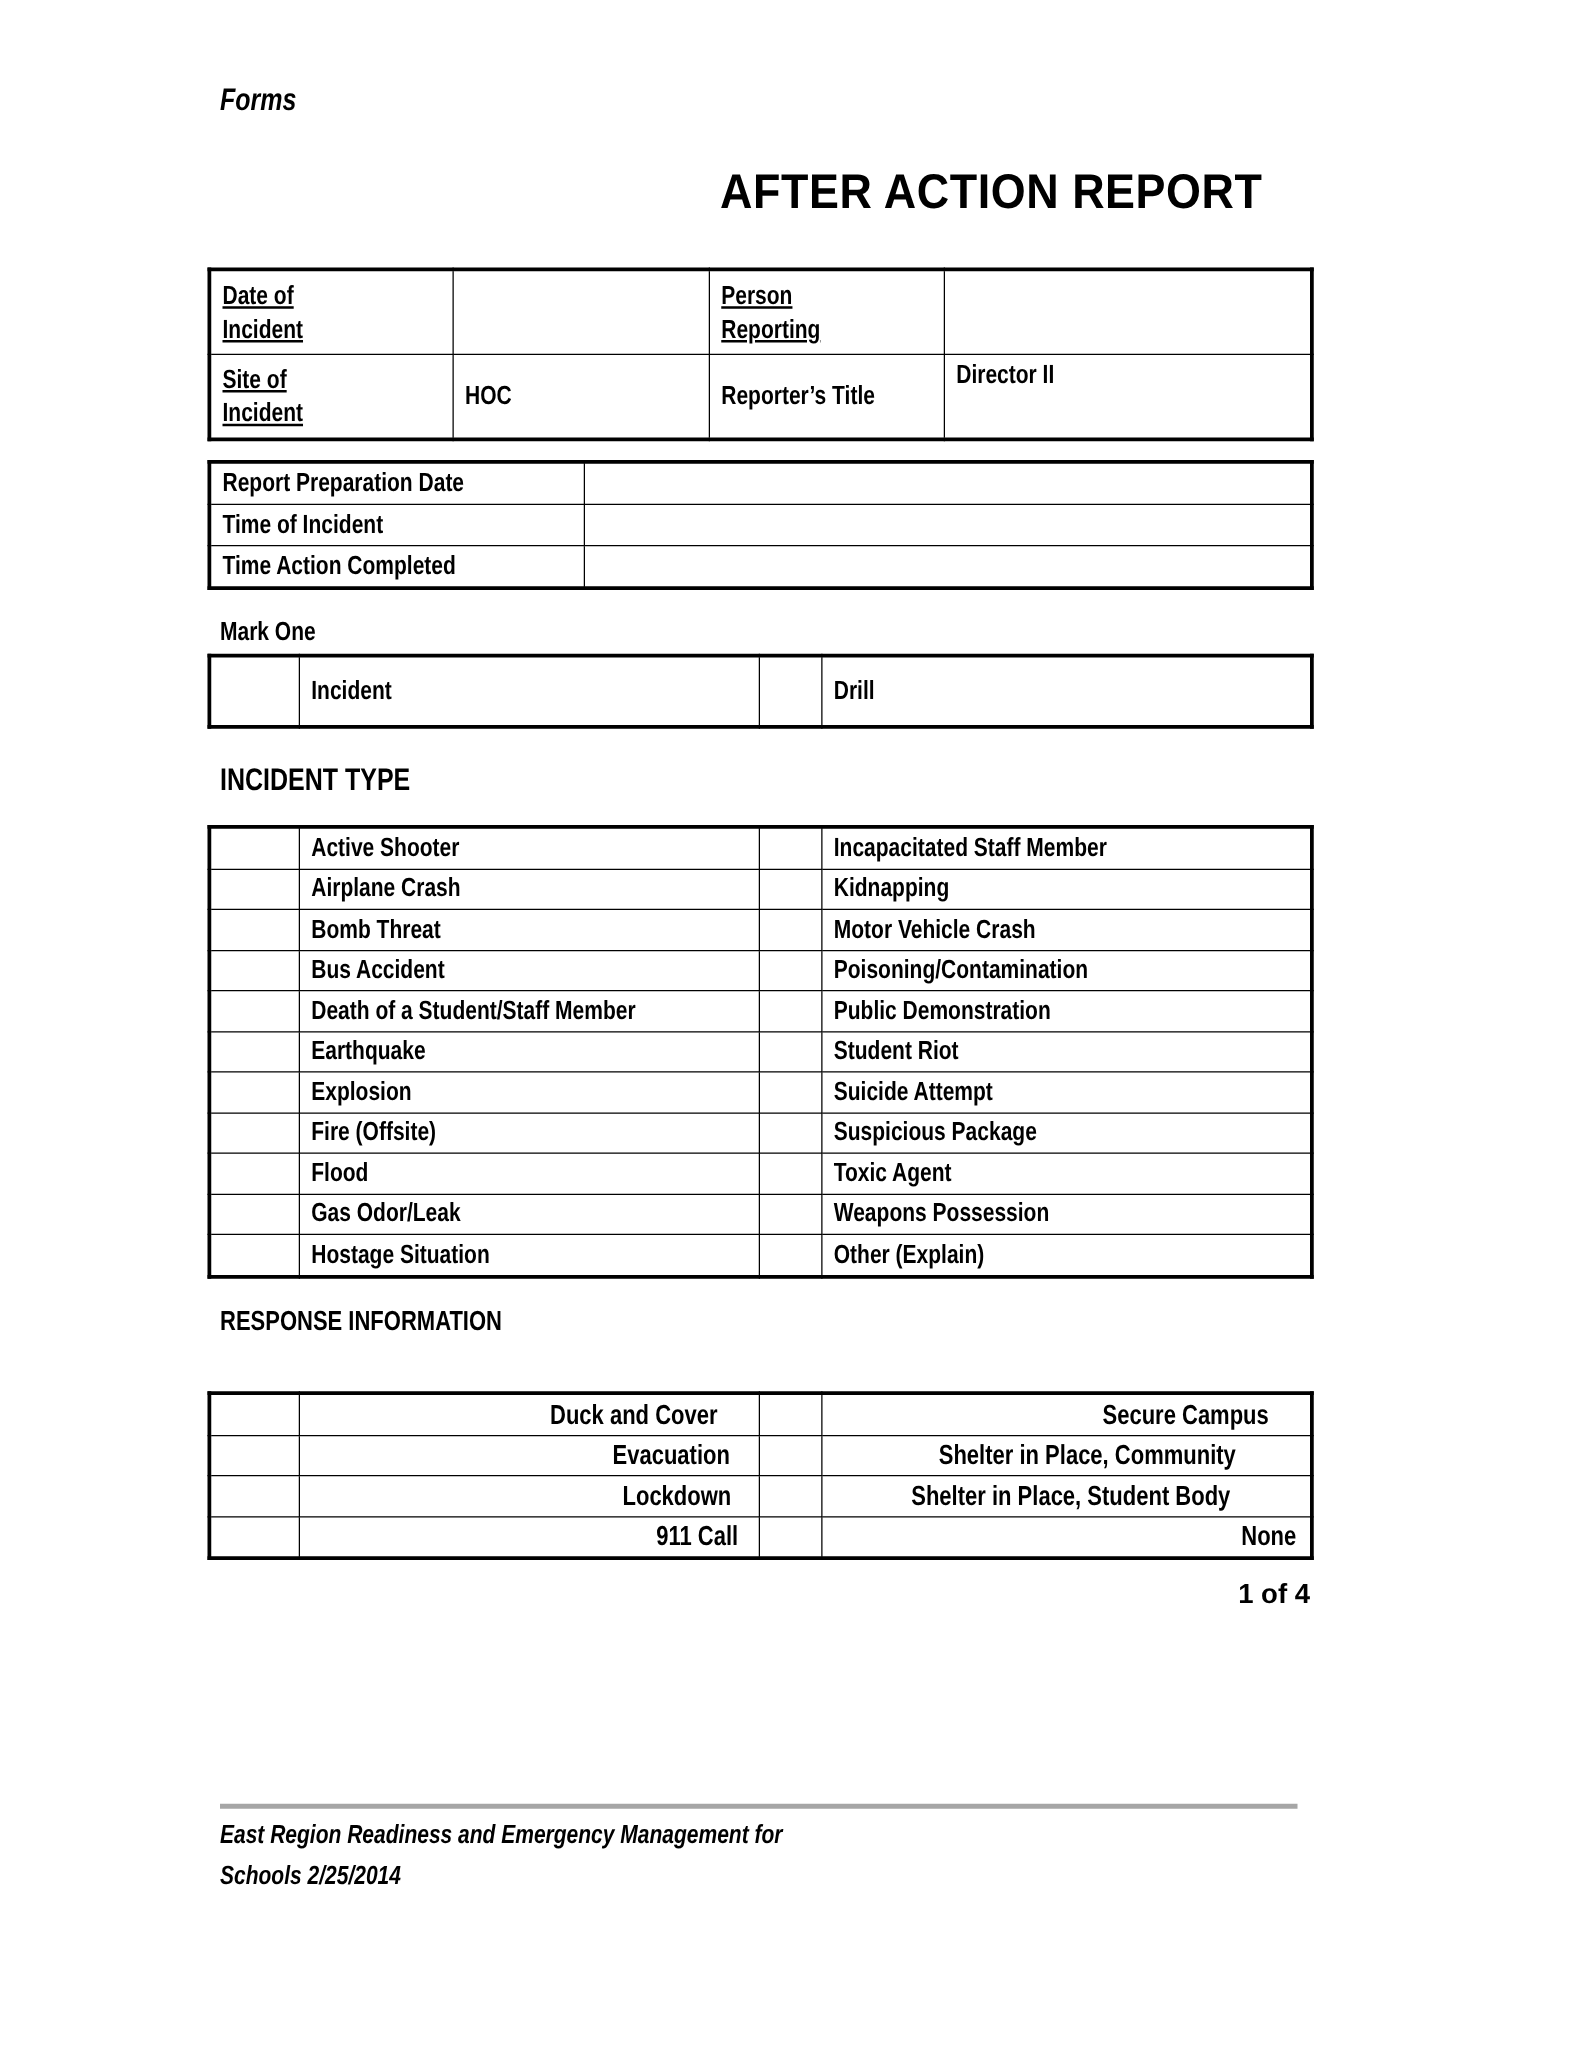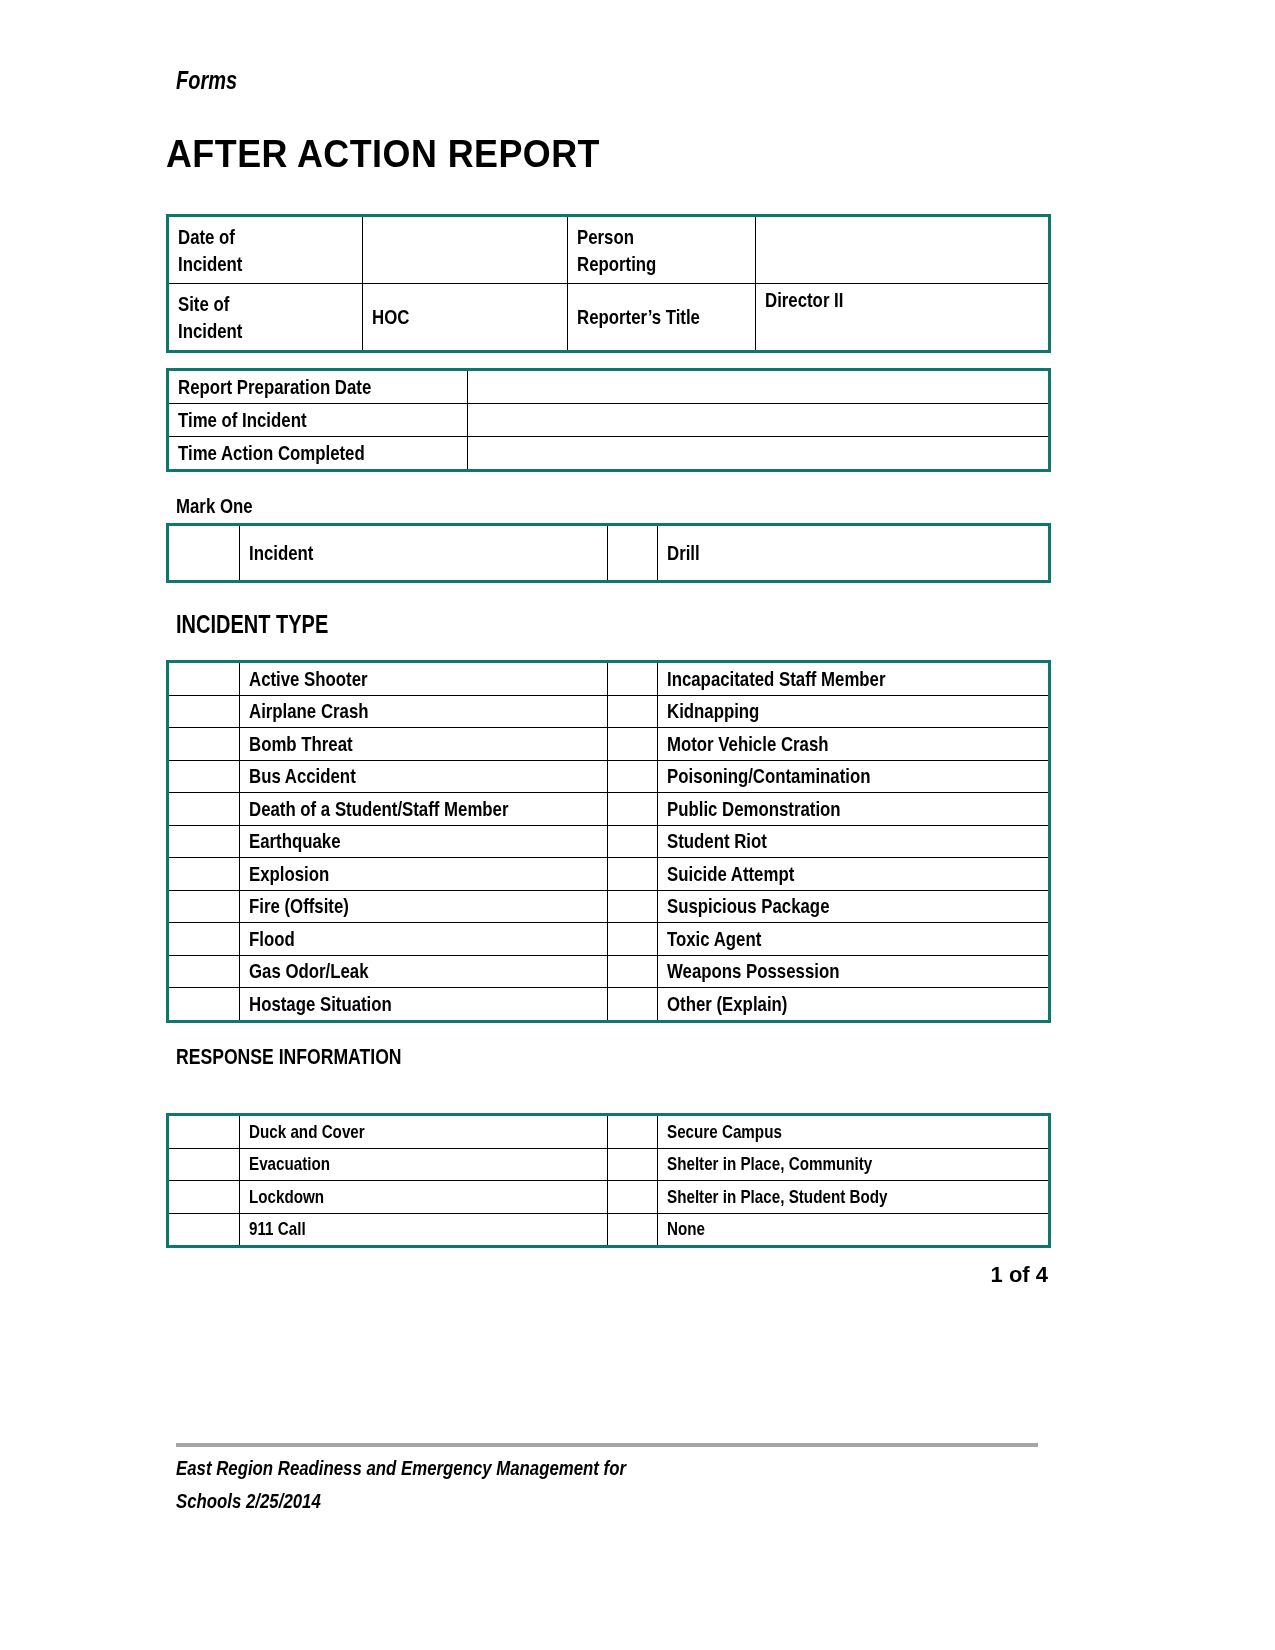--- a/index.html
+++ b/index.html
@@ -43,33 +43,34 @@
     font-size: 25px;
     font-weight: bold;
     font-style: italic;
     letter-spacing: 0px;
   }
   .doc-title {
     position: absolute;
     left: 166px;
     top: 132px;
     width: 882px;
-    text-align: left;
+    text-align: right;
     font-size: 39px;
     font-weight: bold;
     letter-spacing: 0.5px;
   }
   .doc-title .cond { transform: scaleX(0.92); }
 
   
   table.form {
     position: absolute;
     border-collapse: collapse;
     table-layout: fixed;
-    border: 3px solid #0f766e;
+    border: 3px solid #000000;
+    text-decoration: underline;
   }
   table.form td {
     border: 1.5px solid #000;
     padding: 0 0 0 9px;
     vertical-align: middle;
     font-size: 21px;
     font-weight: bold;
     line-height: 1.16;
     overflow: hidden;
   }
@@ -110,21 +111,21 @@
   #lbl-incident-type { left: 176px; top: 610px; font-size: 25px; }
   #tbl-incident-type {
     left: 166px; top: 660px; width: 882px;
   }
   #tbl-incident-type td { height: 31.5px; font-size: 21px; }
 
   #lbl-response-info { left: 176px; top: 1044px; font-size: 22px; }
   #tbl-response-info {
     left: 166px; top: 1113px; width: 882px;
   }
-  #tbl-response-info td { height: 31.5px; font-size: 19px; }
+  #tbl-response-info td { height: 31.5px; font-size: 22px; text-align: right; }
 
   
   .page-number {
     position: absolute;
     left: 166px;
     top: 1262px;
     width: 882px;
     text-align: right;
     font-size: 22px;
     font-weight: bold;

